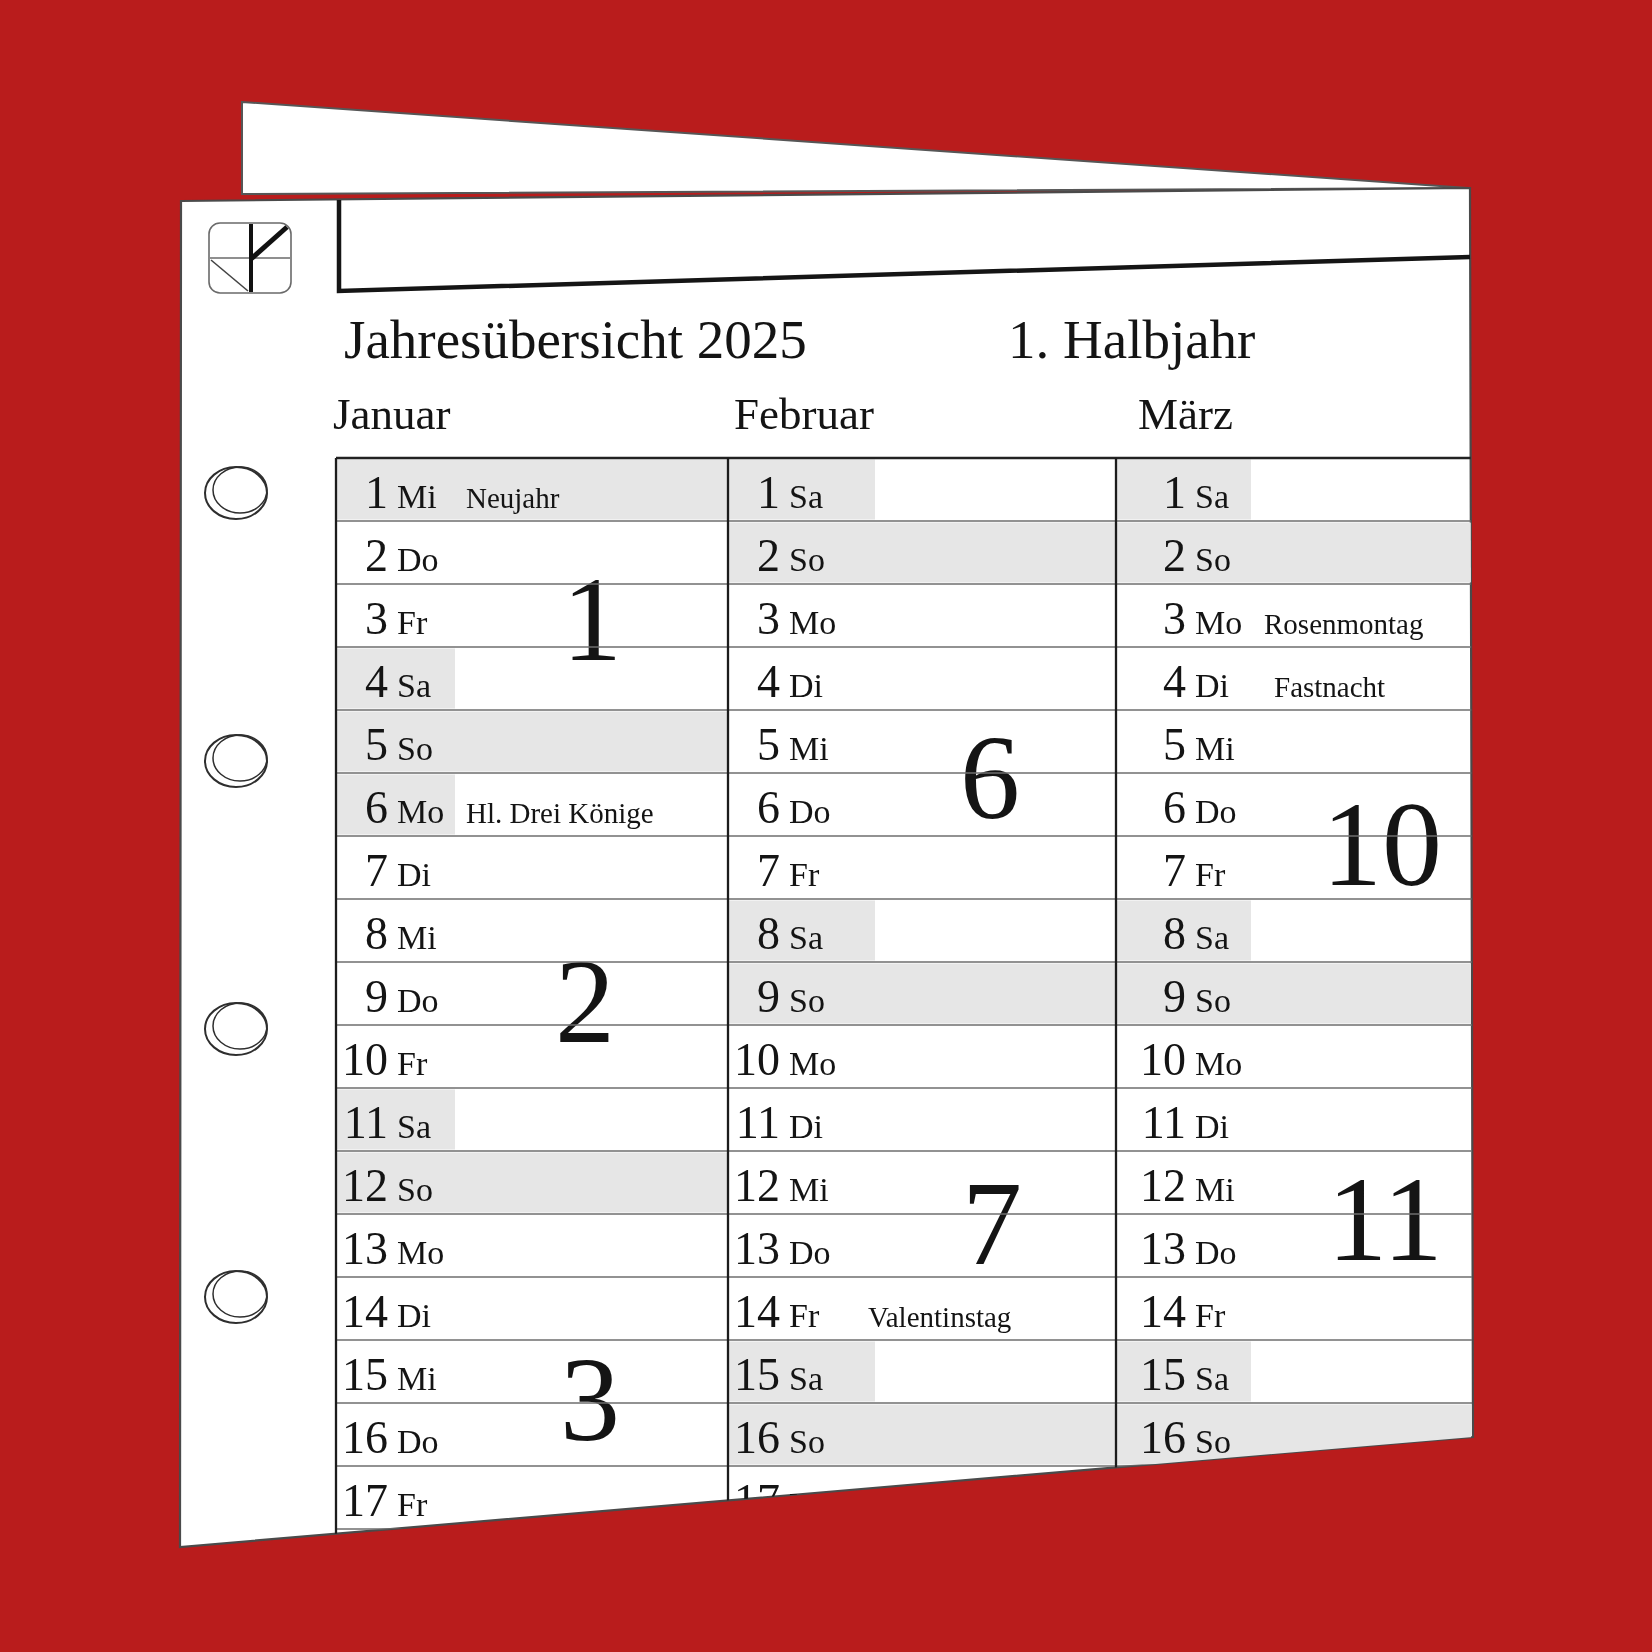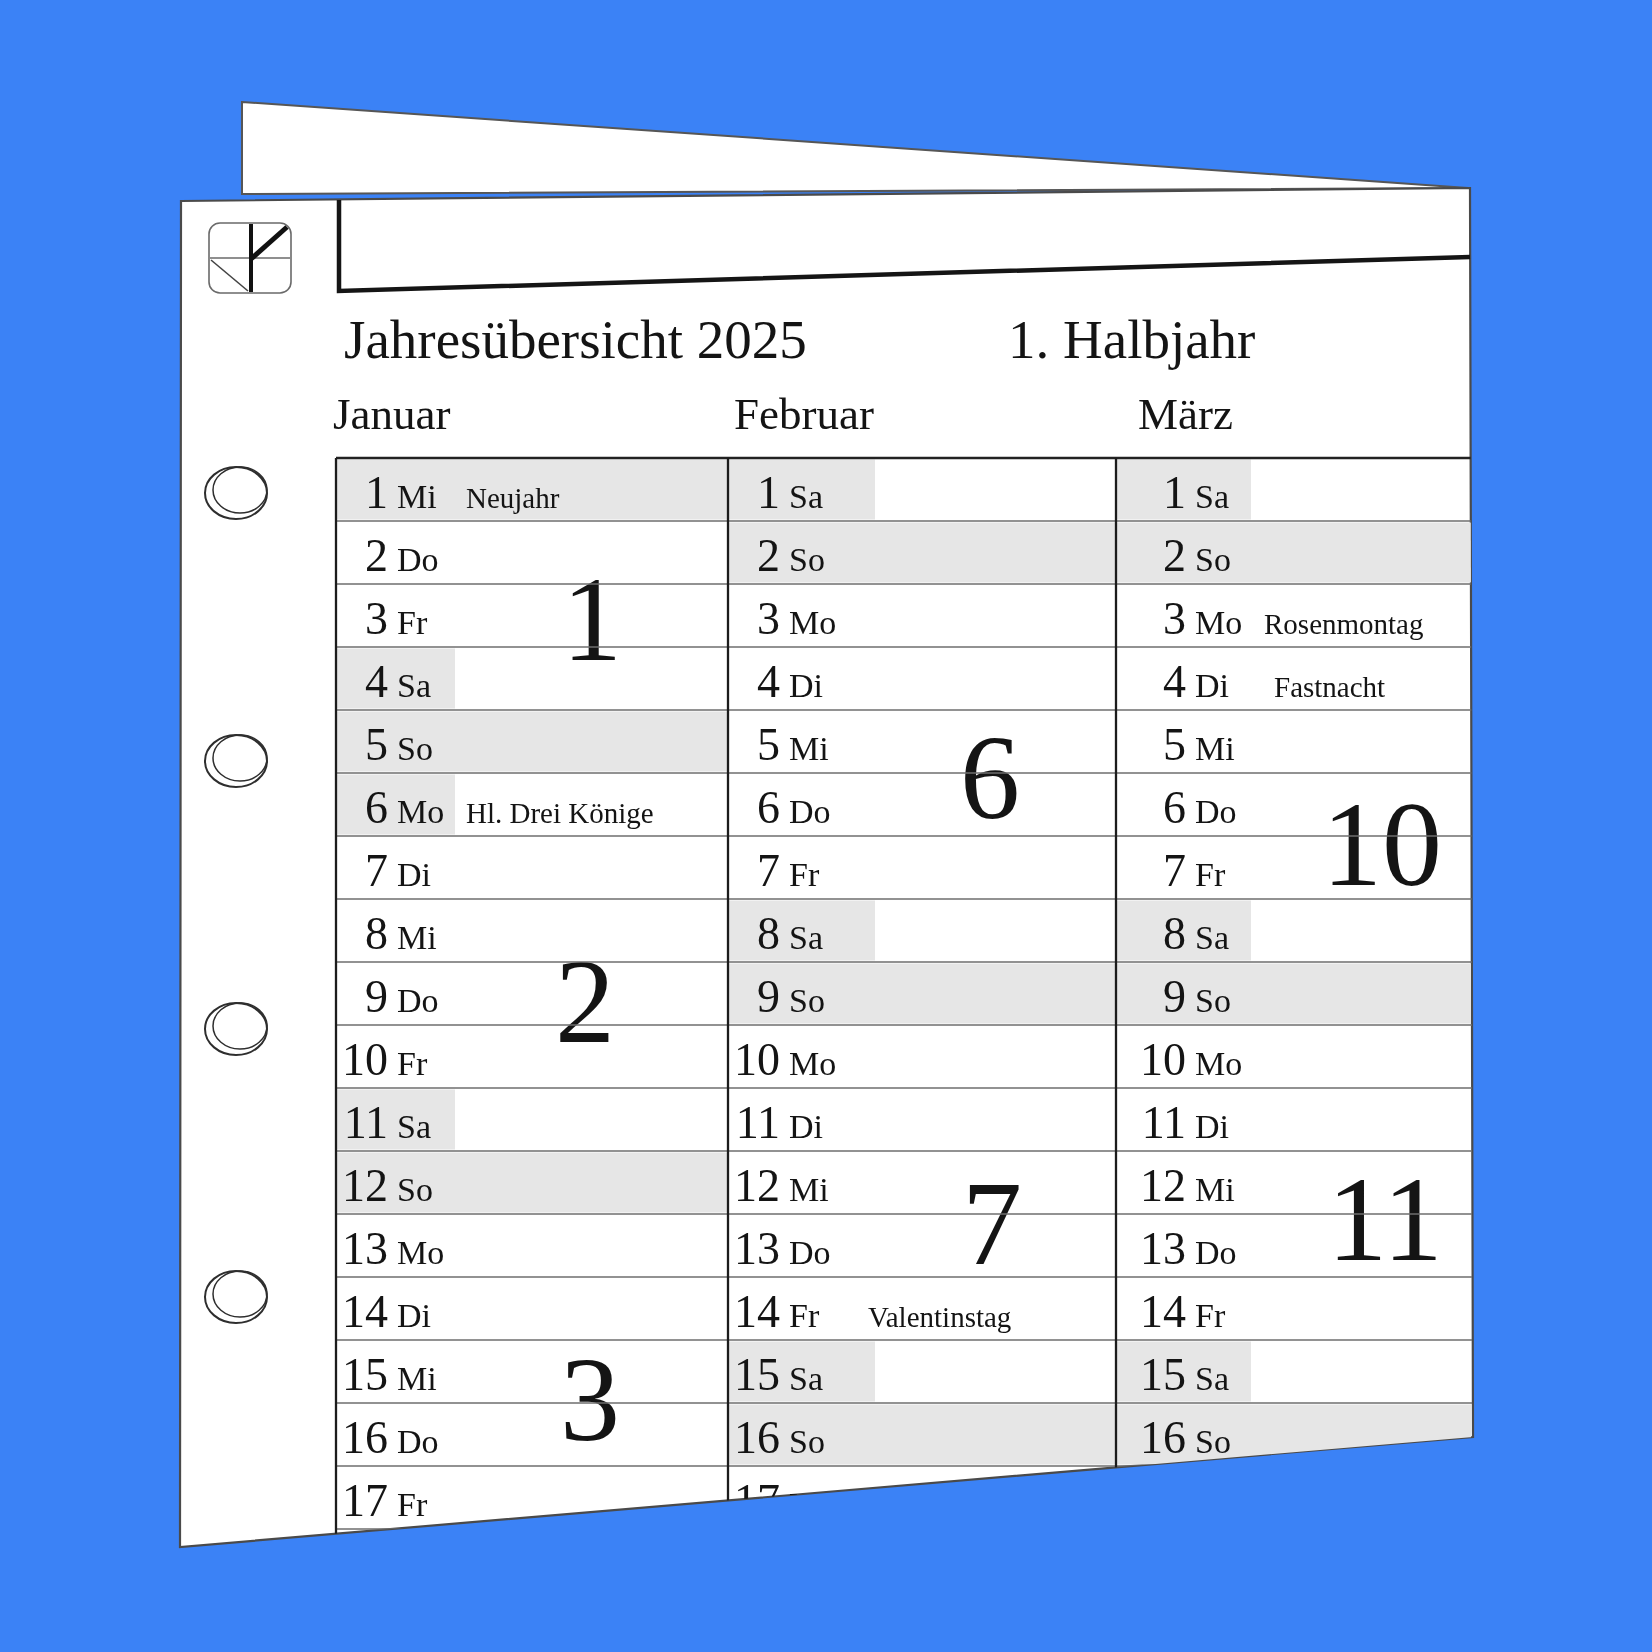--- a/index.html
+++ b/index.html
@@ -1,16 +1,16 @@
 <!DOCTYPE html>
 <html><head>
 <meta charset="utf-8">
 <style>
   html,body{margin:0;padding:0;background:#ffffff;}
-  .stage{width:1652px;height:1652px;position:relative;background:#3b82f6;overflow:hidden;}
+  .stage{width:1652px;height:1652px;position:relative;background:#b91c1c;overflow:hidden;}
   svg text{font-family:"Liberation Serif","DejaVu Serif",serif;fill:#141414;}
   .title-text{font-size:55px;}
   .month-label{font-size:45px;}
   .day-num{font-size:46px;}
   .day-wd{font-size:34px;}
   .holiday{font-size:29px;}
   .weeknum{font-size:120px;}
 </style>
 </head>
 <body>

